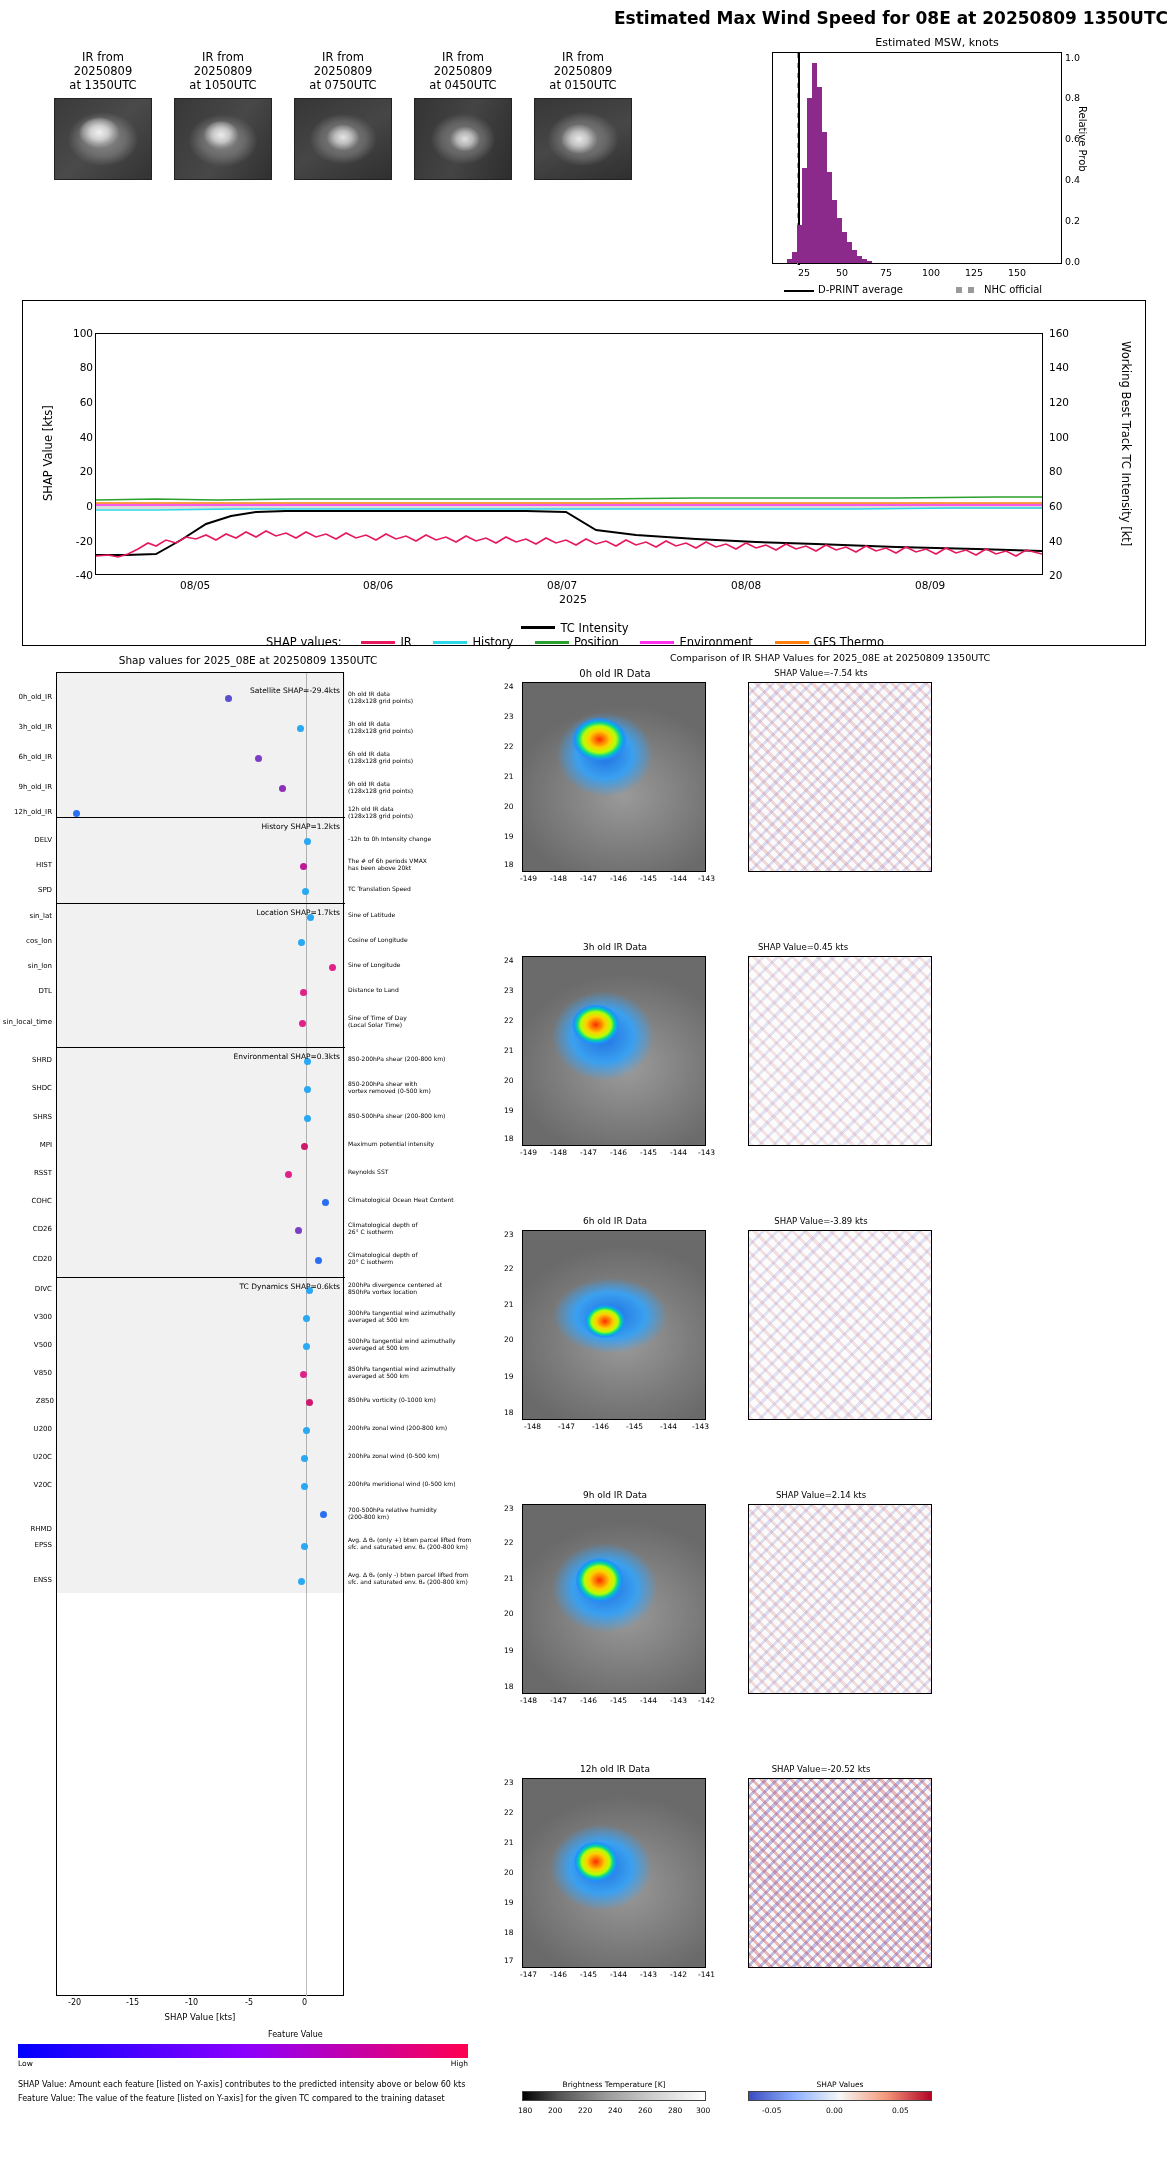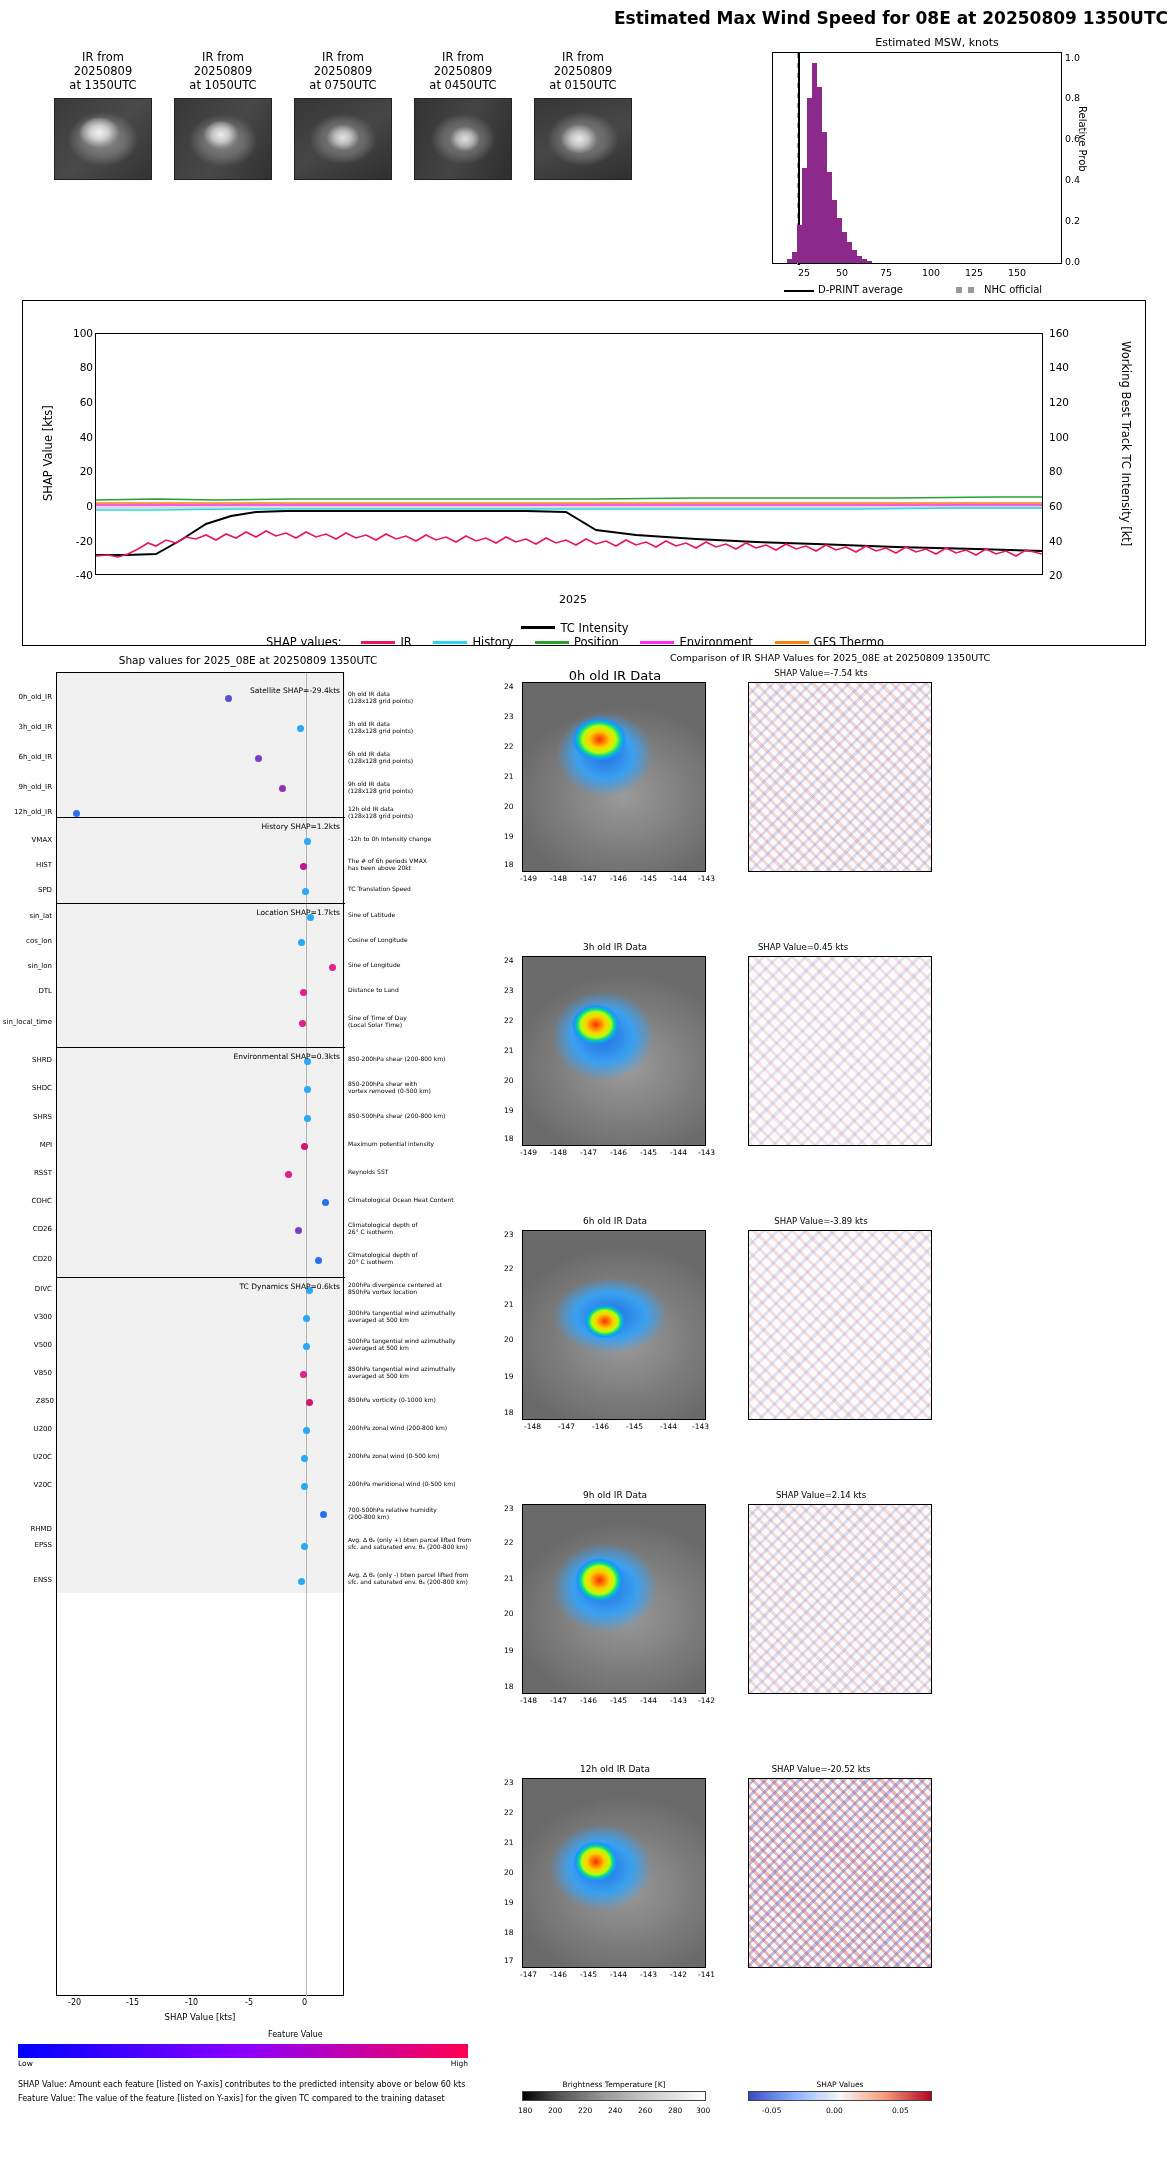--- a/index.html
+++ b/index.html
@@ -191,20 +191,27 @@
     <div class="abs" style="left:0;top:0px;">160</div>
     <div class="abs" style="left:0;top:34px;">140</div>
     <div class="abs" style="left:0;top:69px;">120</div>
     <div class="abs" style="left:0;top:104px;">100</div>
     <div class="abs" style="left:0;top:138px;">80</div>
     <div class="abs" style="left:0;top:173px;">60</div>
     <div class="abs" style="left:0;top:208px;">40</div>
     <div class="abs" style="left:0;top:242px;">20</div>
   </div>
 
+  <div class="abs" style="left:72px;top:278px;width:948px;height:14px;font-size:10.5px;">
+    <div class="abs" style="left:85px;">08/05</div>
+    <div class="abs" style="left:268px;">08/06</div>
+    <div class="abs" style="left:452px;">08/07</div>
+    <div class="abs" style="left:636px;">08/08</div>
+    <div class="abs" style="left:820px;">08/09</div>
+  </div>
   <div class="abs ctr" style="left:0;top:292px;width:1100px;font-size:11px;">2025</div>
 </div>
 
 <div class="abs" style="left:0px;top:616px;width:1168px;text-align:center;">
   <div style="font-size:11.5px;margin-top:4px;">
     <span class="legend-line" style="background:#000;"></span><span class="legend-txt">TC Intensity</span>
   </div>
   <div style="font-size:11.5px;">
     <span style="margin-right:16px;">SHAP values:</span>
     <span class="legend-line" style="background:#e8185c;"></span><span class="legend-txt">IR</span>
@@ -271,21 +278,21 @@
      <div class="abs dot" style="left:241px;top:905px;width:7px;height:7px;background:#2aa8f2;"></div>
   </div>
 
   <div class="abs" style="left:0px;top:18px;width:46px;height:1324px;font-size:7px;text-align:right;">
     <div class="abs" style="right:2px;top:21px;">0h_old_IR</div>
     <div class="abs" style="right:2px;top:51px;">3h_old_IR</div>
     <div class="abs" style="right:2px;top:81px;">6h_old_IR</div>
     <div class="abs" style="right:2px;top:111px;">9h_old_IR</div>
     <div class="abs" style="right:2px;top:136px;">12h_old_IR</div>
 
-    <div class="abs" style="right:2px;top:164px;">VMAX</div>
+    <div class="abs" style="right:2px;top:164px;">DELV</div>
     <div class="abs" style="right:2px;top:189px;">HIST</div>
     <div class="abs" style="right:2px;top:214px;">SPD</div>
 
     <div class="abs" style="right:2px;top:240px;text-align:right;">sin_lat</div>
     <div class="abs" style="right:2px;top:265px;">cos_lon</div>
     <div class="abs" style="right:2px;top:290px;">sin_lon</div>
     <div class="abs" style="right:2px;top:315px;">DTL</div>
     <div class="abs" style="right:2px;top:346px;">sin_local_time</div>
 
     <div class="abs" style="right:2px;top:384px;">SHRD</div>
@@ -393,21 +400,21 @@
 
 <div class="abs" style="left:18px;top:2078px;width:640px;font-size:8px;line-height:14px;">
   <div>SHAP Value: Amount each feature [listed on Y-axis] contributes to the predicted intensity above or below 60 kts</div>
   <div>Feature Value: The value of the feature [listed on Y-axis] for the given TC compared to the training dataset</div>
 </div>
 
 <div class="abs" style="left:500px;top:652px;width:660px;height:1440px;">
   <div class="ctr" style="font-size:9.5px;">Comparison of IR SHAP Values for 2025_08E at 20250809 1350UTC</div>
 
   <div class="abs" style="left:0;top:16px;width:660px;height:270px;">
-    <div class="abs ctr" style="left:20px;top:0;width:190px;font-size:13px;">0h old IR Data</div>
+    <div class="abs ctr" style="left:20px;top:0;width:190px;font-size:10px;">0h old IR Data</div>
     <div class="abs ctr" style="left:226px;top:0;width:190px;font-size:8.5px;">SHAP Value=-7.54 kts</div>
     <div class="abs panel" style="left:22px;top:14px;width:184px;height:190px;background:
         radial-gradient(ellipse 30px 24px at 42% 30%, #ff2b00 0%, #ffd000 35%, #b6ff00 55%, #00d3a0 70%, #1e90ff 82%, rgba(30,144,255,0) 92%),
         radial-gradient(ellipse 62px 54px at 45% 38%, #1f6fe0 0%, #3aa0f0 45%, rgba(60,160,240,0) 78%),
         radial-gradient(ellipse 110px 90px at 55% 60%, #9a9a9a 0%, #7d7d7d 60%, #6a6a6a 100%);"></div>
     <div class="abs panel" style="left:248px;top:14px;width:184px;height:190px;background:
         repeating-linear-gradient(45deg, rgba(200,60,60,0.18) 0 3px, rgba(255,255,255,0) 3px 8px),
         repeating-linear-gradient(-45deg, rgba(60,60,200,0.16) 0 3px, rgba(255,255,255,0) 3px 9px), #fafafa;"></div>
     <div class="abs xsmall" style="left:22px;top:206px;width:184px;">
       <span class="abs" style="left:-2px;">-149</span>

